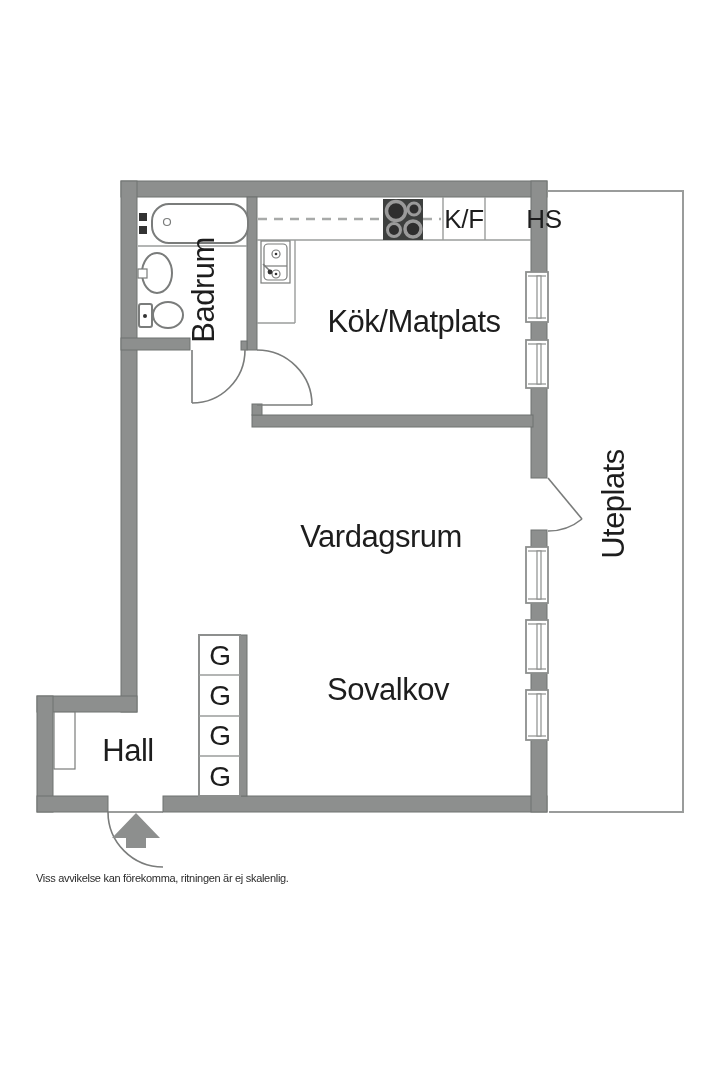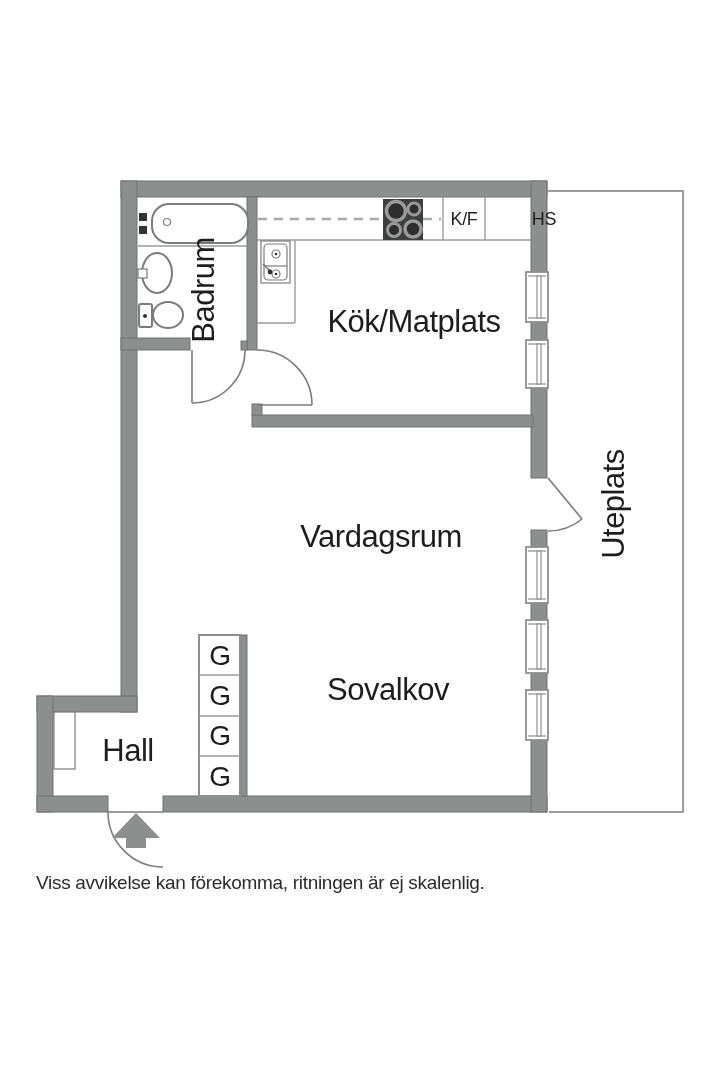--- a/index.html
+++ b/index.html
@@ -28,24 +28,24 @@
   .dash{stroke:#a8aaa9;stroke-width:2.4;fill:none;stroke-dasharray:9 7;}
   .winbox{fill:#fff;stroke:var(--wall);stroke-width:1.8;}
   .winline{stroke:var(--wall);stroke-width:1.2;fill:#fff;}
   .cell{fill:#fff;stroke:var(--wall);stroke-width:2;}
   .dark{fill:#333;}
   .lbl{
     position:absolute;transform:translate(-50%,-50%);
     font-size:31px;letter-spacing:-0.5px;white-space:nowrap;color:var(--ink);
   }
   .lbl.rot{transform:translate(-50%,-50%) rotate(-90deg);}
-  .lbl.small{font-size:18px;letter-spacing:-0.3px;}
+  .lbl.small{font-size:26px;letter-spacing:-0.3px;}
   .lbl.gletter{font-size:28px;}
   #footer-note{
-    position:absolute;left:36px;top:872px;font-size:19px;
+    position:absolute;left:36px;top:872px;font-size:11px;
     letter-spacing:-0.3px;color:var(--footer-ink);white-space:nowrap;
   }
 </style>
 </head>
 <body>
 
 <div id="canvas">
 
   <svg id="plan-svg" width="720" height="1080" viewBox="0 0 720 1080">
 

